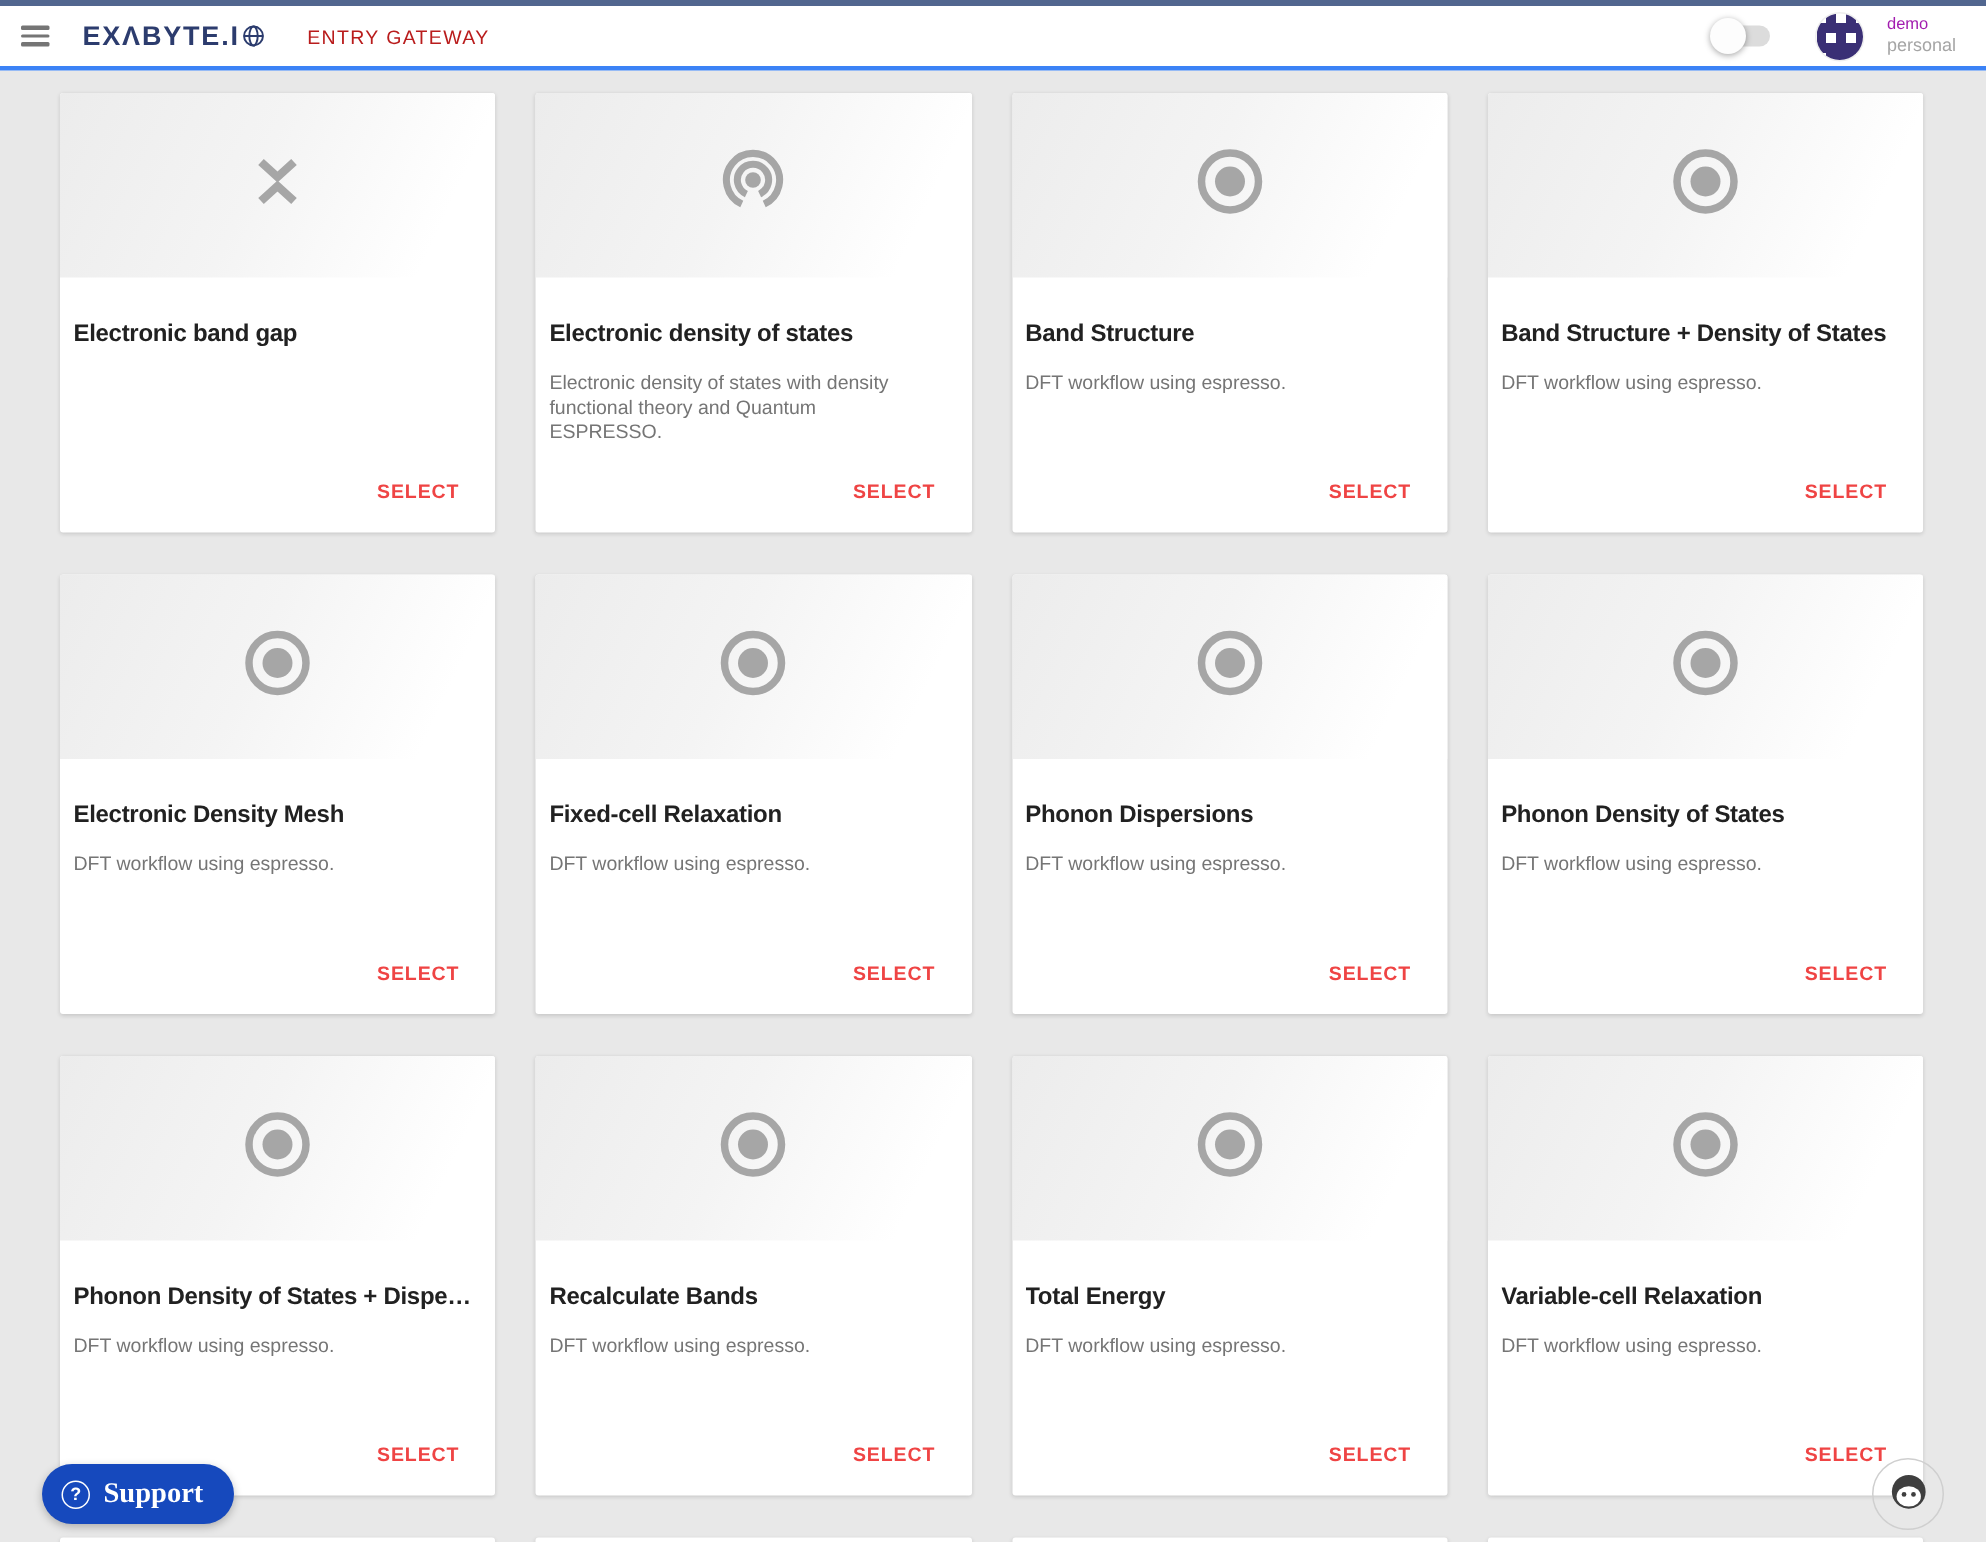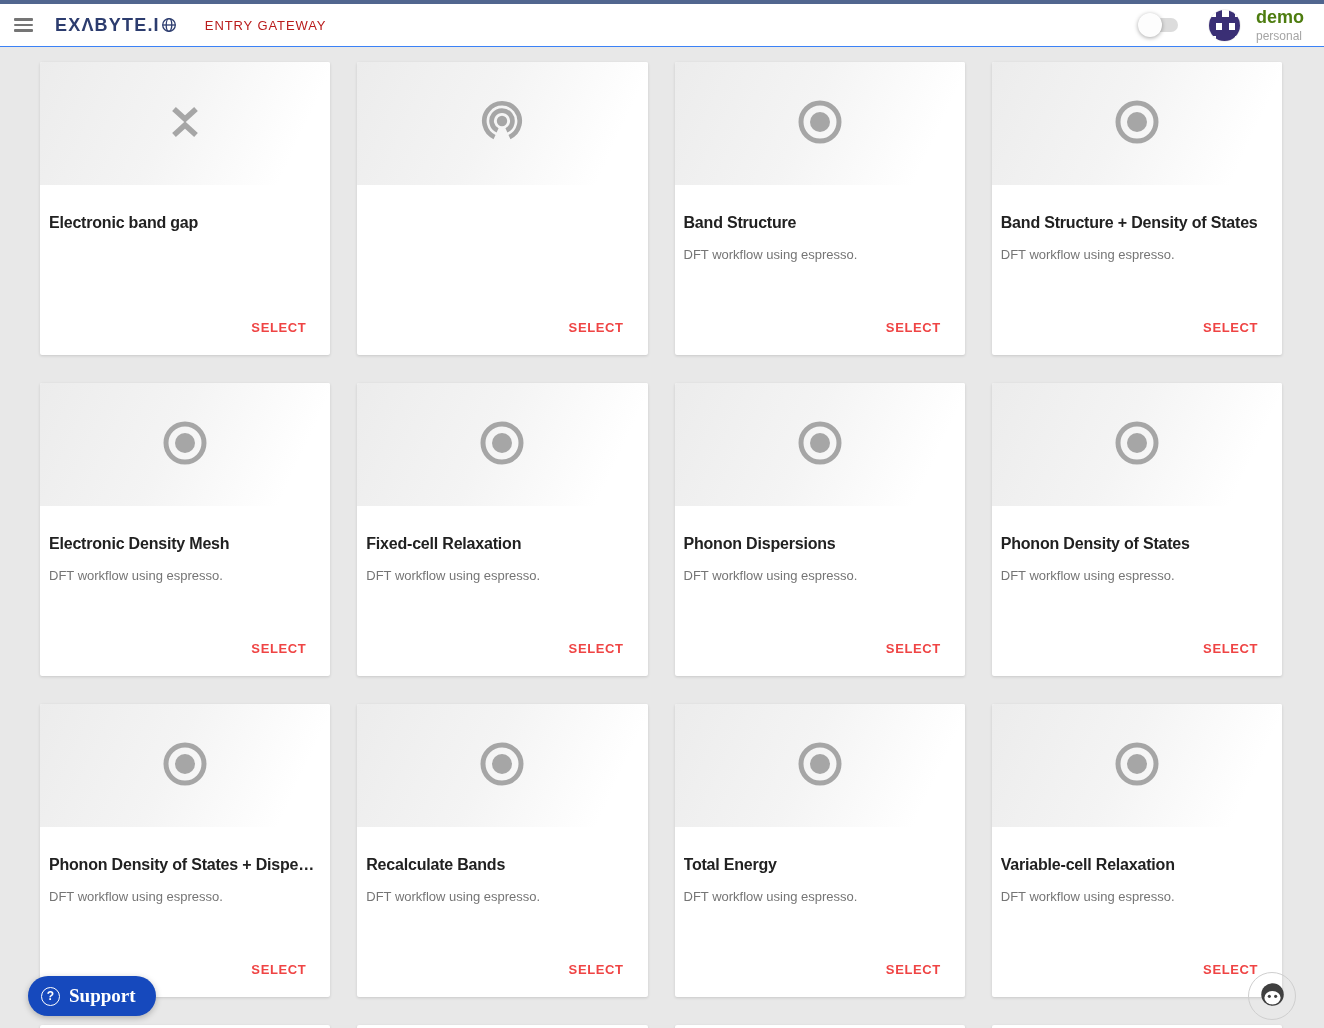--- a/index.html
+++ b/index.html
@@ -2,38 +2,38 @@
 <html><head>
 <meta charset="utf-8">
 <style>
   * { margin:0; padding:0; box-sizing:border-box; }
   html,body { width:1324px; height:1028px; overflow:hidden; }
   body { background:#e8e8e8; font-family:"Liberation Sans", sans-serif; position:relative; }
 
   
   .appbar {
     position:relative; height:47px; background:#ffffff;
-    border-top:4px solid #51668f; border-bottom:1px solid #3b82f6;
+    border-top:4px solid #51668f; border-bottom:3px solid #3b82f6;
     display:flex; align-items:center; padding:0 20px 0 14px;
   }
   .hamburger { width:19px; height:14px; display:flex; flex-direction:column; justify-content:space-between; cursor:pointer; background:none; border:none; }
   .hamburger span { display:block; height:2.6px; background:#757575; border-radius:1px; }
   .logo { display:flex; align-items:center; margin-left:22px; cursor:pointer; }
   .logo-text { font-size:18px; font-weight:700; letter-spacing:1.2px; color:#2c3c6e; }
   .logo-globe { margin-left:1px; display:flex; align-items:center; }
   .app-title { margin-left:28px; font-size:13px; letter-spacing:.9px; color:#b91c1c; }
   .appbar-spacer { flex:1; }
   .toggle { position:relative; width:36px; height:14px; background:#dcdcdc; border-radius:7px; margin-right:30px; cursor:pointer; border:none; }
   .toggle .knob {
     position:absolute; left:-4px; top:-5px; width:24px; height:24px; border-radius:50%;
     background:#fdfdfd; box-shadow:0 1px 4px rgba(0,0,0,.35);
   }
   .avatar { width:33px; height:33px; border-radius:50%; overflow:hidden; background:#fff; border:1px solid #eee; cursor:pointer; }
   .user-block { margin-left:15px; line-height:1.25; }
-  .user-name { font-size:18px; font-weight:700; color:#4d7c0f; }
+  .user-name { font-size:11px; font-weight:400; color:#a21caf; }
   .user-type { font-size:12px; color:#a5a5a5; }
 
   
   .grid {
     padding:15px 42px 0 40px;
     display:grid; grid-template-columns:repeat(4,1fr);
     column-gap:27px; row-gap:28px; grid-auto-rows:293px;
   }
   .card {
     position:relative; background:#fff; border-radius:2px;
@@ -145,20 +145,24 @@
         <svg width="50" height="50" viewBox="0 0 48 48">
           <circle cx="24" cy="23" r="5" fill="#a6a6a6"></circle>
           <g fill="none" stroke="#a6a6a6" stroke-width="4.5">
             <path d="M19.77 32.06 A 10 10 0 1 1 28.23 32.06"></path>
             <path d="M16.82 38.41 A 17 17 0 1 1 31.18 38.41"></path>
           </g>
         </svg>
       </span>
 
     </div>
+    <div class="card-body">
+      <h3 class="card-title">Electronic density of states</h3>
+      <p class="card-desc">Electronic density of states with density functional theory and Quantum ESPRESSO.</p>
+    </div>
     <button class="select-btn">SELECT</button>
   </div>
 
   <div class="card">
     <div class="card-header">
 
       <span>
         <svg width="48" height="48" viewBox="0 0 48 48">
           <circle cx="24" cy="24" r="19" fill="none" stroke="#a6a6a6" stroke-width="5"></circle>
           <circle cx="24" cy="24" r="10" fill="#a6a6a6"></circle>

